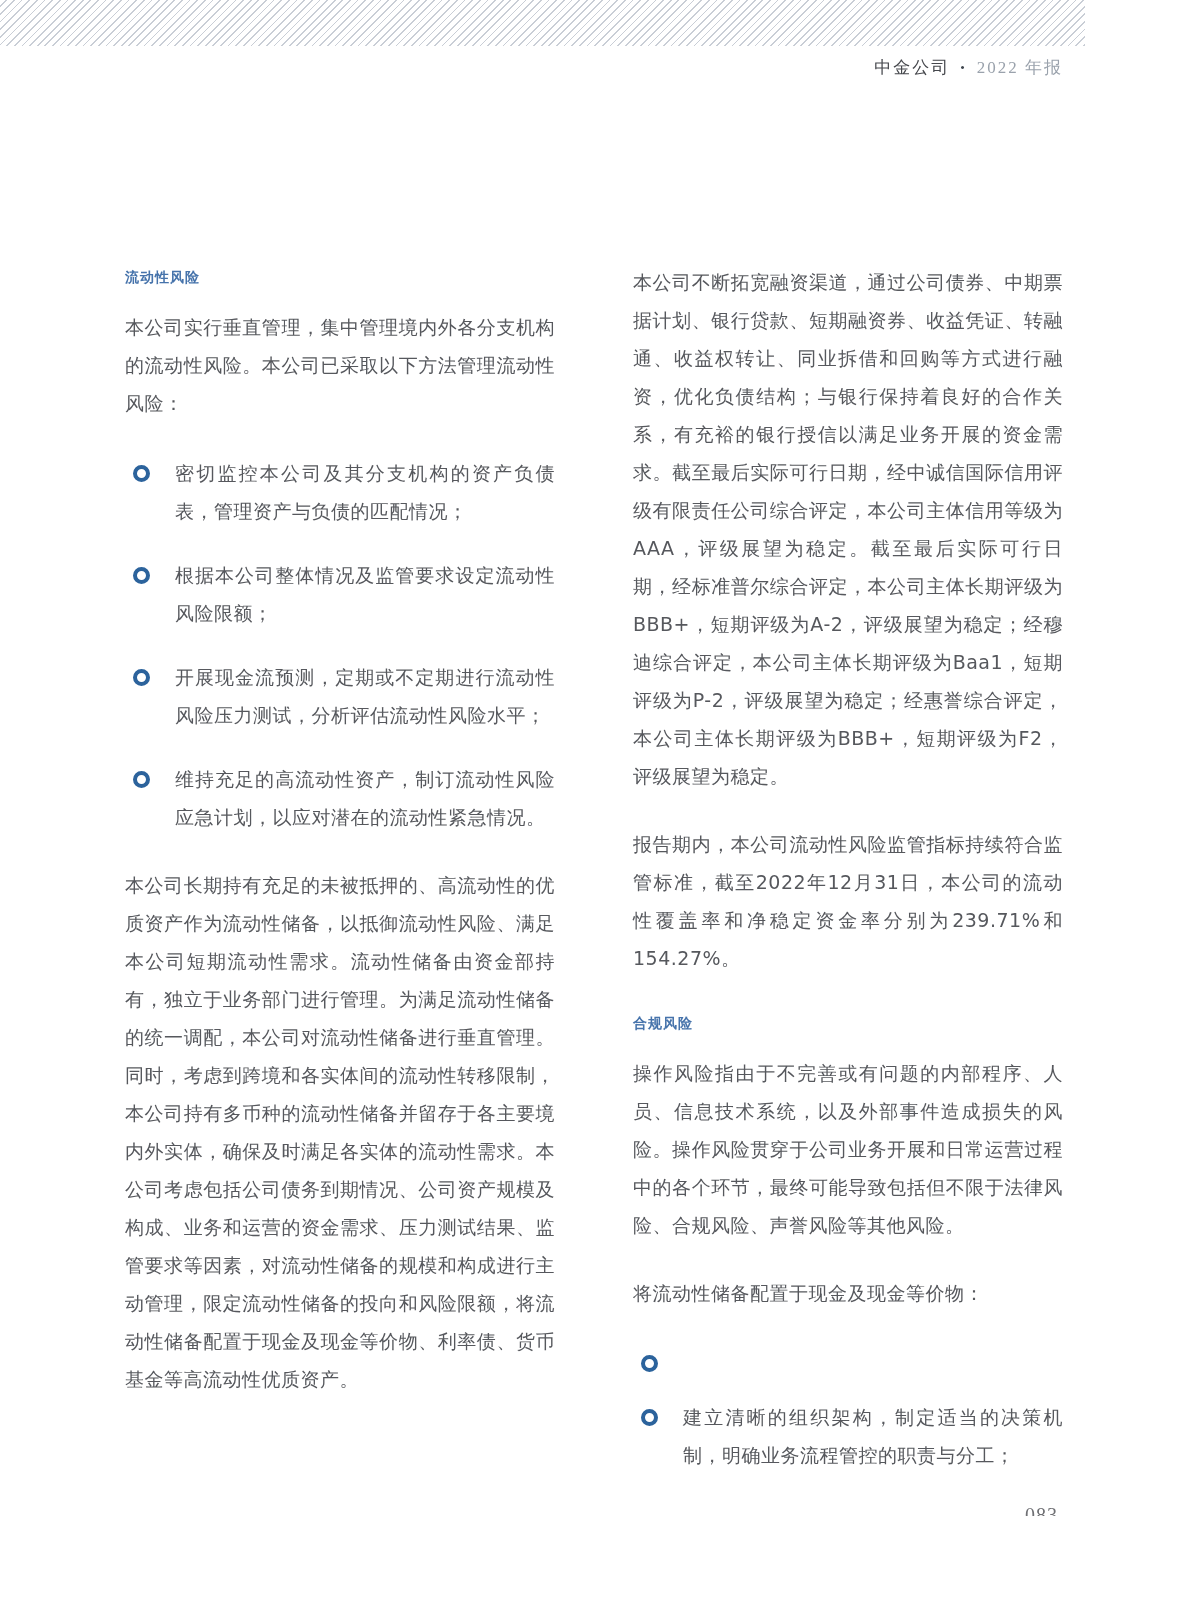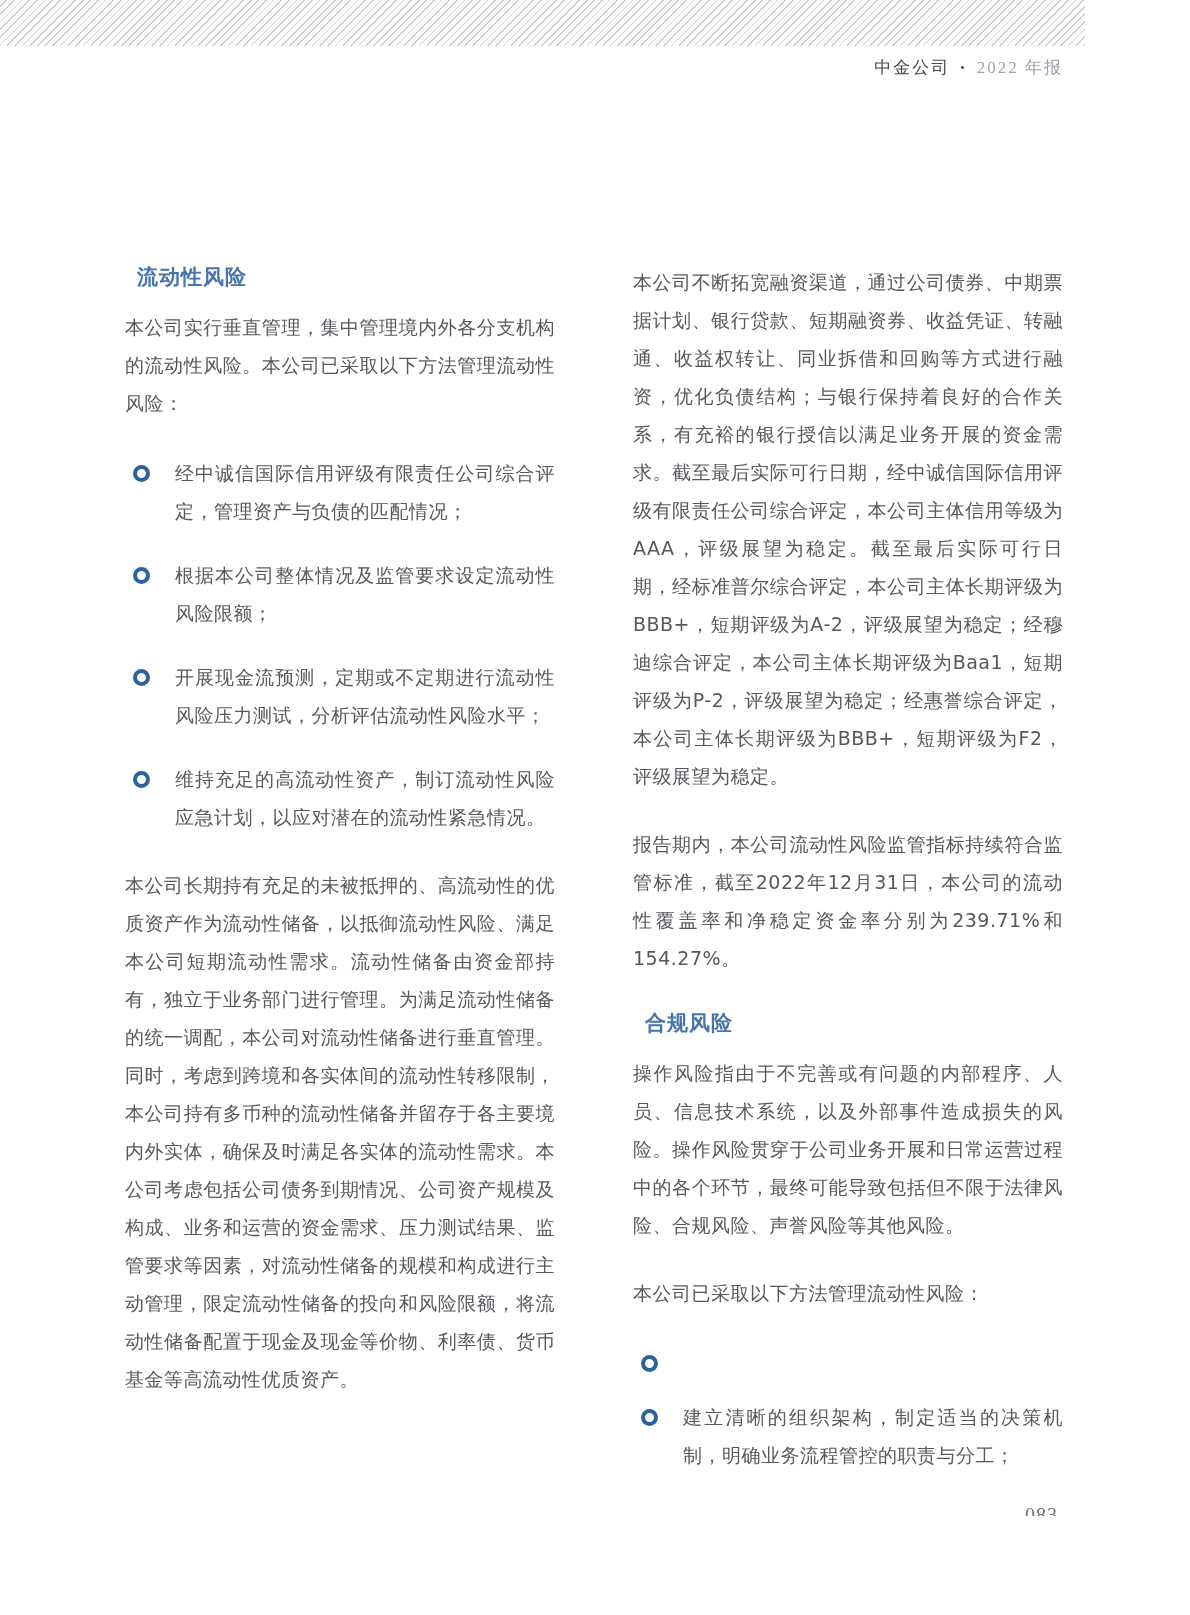--- a/index.html
+++ b/index.html
@@ -36,22 +36,22 @@
   }
   .page-header .report-year{color:#9aa2ac;}
   .columns{
     display:flex;
     margin-top:263px;
     padding:0 127px 0 125px;
     gap:78px;
   }
   .col{flex:1 1 0;min-width:0;}
   .col h2{
-    margin:0 0 17px 12px;
-    font-size:21px;line-height:28px;
+    margin:0 0 17px 0;
+    font-size:14px;line-height:28px;
     font-weight:bold;
     color:#4673ab;
     letter-spacing:1px;
   }
   .col h2.second{margin-top:32px;}
   .col p{
     margin:0 0 30px 0;
     font-size:19px;line-height:38px;
     color:#56585d;
     text-align:justify;
@@ -97,21 +97,21 @@
 
   <div class="columns">
 
     <div class="col">
       <h2>流动性风险</h2>
       <p>本公司实行垂直管理，集中管理境内外各分支机构的流动性风险。本公司已采取以下方法管理流动性风险：</p>
 
       <div class="bullet-list">
         <div class="bullet-item">
           <span class="bullet-ring"></span>
-          <p>经中诚信国际信用评级有限责任公司综合评定，管理资产与负债的匹配情况；</p>
+          <p>密切监控本公司及其分支机构的资产负债表，管理资产与负债的匹配情况；</p>
         </div>
         <div class="bullet-item">
           <span class="bullet-ring"></span>
           <p>根据本公司整体情况及监管要求设定流动性风险限额；</p>
         </div>
         <div class="bullet-item">
           <span class="bullet-ring"></span>
           <p>开展现金流预测，定期或不定期进行流动性风险压力测试，分析评估流动性风险水平；</p>
         </div>
         <div class="bullet-item">
@@ -122,21 +122,21 @@
 
       <p>本公司长期持有充足的未被抵押的、高流动性的优质资产作为流动性储备，以抵御流动性风险、满足本公司短期流动性需求。流动性储备由资金部持有，独立于业务部门进行管理。为满足流动性储备的统一调配，本公司对流动性储备进行垂直管理。同时，考虑到跨境和各实体间的流动性转移限制，本公司持有多币种的流动性储备并留存于各主要境内外实体，确保及时满足各实体的流动性需求。本公司考虑包括公司债务到期情况、公司资产规模及构成、业务和运营的资金需求、压力测试结果、监管要求等因素，对流动性储备的规模和构成进行主动管理，限定流动性储备的投向和风险限额，将流动性储备配置于现金及现金等价物、利率债、货币基金等高流动性优质资产。</p>
     </div>
 
     <div class="col">
       <p>本公司不断拓宽融资渠道，通过公司债券、中期票据计划、银行贷款、短期融资券、收益凭证、转融通、收益权转让、同业拆借和回购等方式进行融资，优化负债结构；与银行保持着良好的合作关系，有充裕的银行授信以满足业务开展的资金需求。截至最后实际可行日期，经中诚信国际信用评级有限责任公司综合评定，本公司主体信用等级为AAA，评级展望为稳定。截至最后实际可行日期，经标准普尔综合评定，本公司主体长期评级为BBB+，短期评级为A-2，评级展望为稳定；经穆迪综合评定，本公司主体长期评级为Baa1，短期评级为P-2，评级展望为稳定；经惠誉综合评定，本公司主体长期评级为BBB+，短期评级为F2，评级展望为稳定。</p>
       <p>报告期内，本公司流动性风险监管指标持续符合监管标准，截至2022年12月31日，本公司的流动性覆盖率和净稳定资金率分别为239.71%和154.27%。</p>
 
       <h2 class="second">合规风险</h2>
       <p>操作风险指由于不完善或有问题的内部程序、人员、信息技术系统，以及外部事件造成损失的风险。操作风险贯穿于公司业务开展和日常运营过程中的各个环节，最终可能导致包括但不限于法律风险、合规风险、声誉风险等其他风险。</p>
-      <p>本公司已采取以下方法管理流动性风险：</p>
+      <p>将流动性储备配置于现金及现金等价物：</p>
 
       <div class="bullet-list">
         <div class="bullet-item">
           <span class="bullet-ring"></span>
         </div>
         <div class="bullet-item">
           <span class="bullet-ring"></span>
           <p>建立清晰的组织架构，制定适当的决策机制，明确业务流程管控的职责与分工；</p>
         </div>
       </div>

